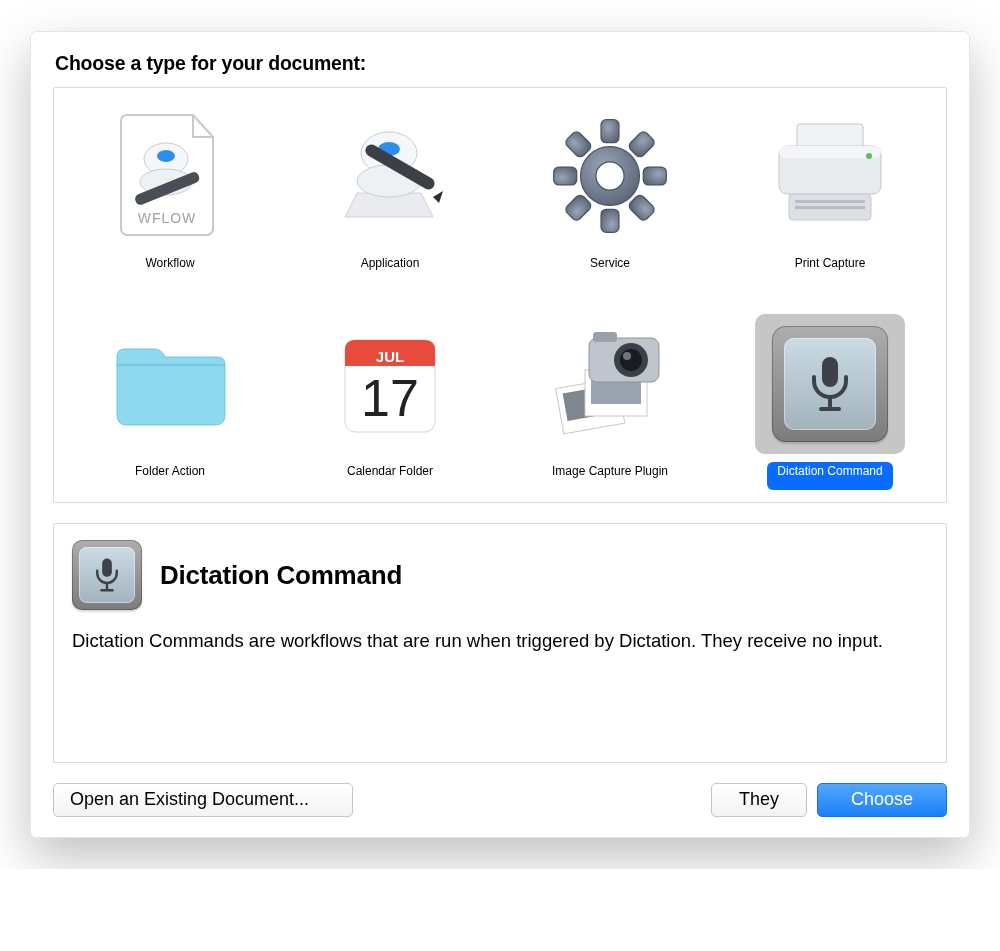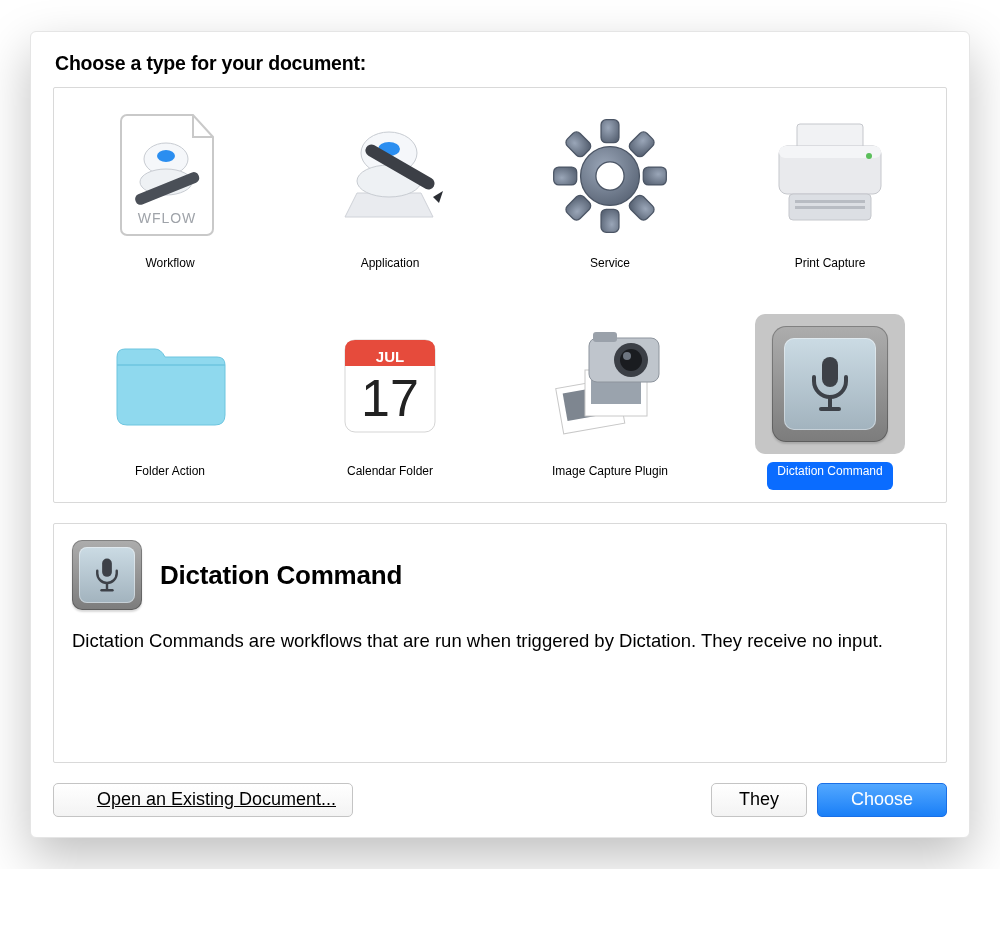--- a/index.html
+++ b/index.html
@@ -276,18 +276,18 @@
             </svg>
           </div>
         </div>
       </div>
       <div class="detail-title">Dictation Command</div>
     </div>
     <div class="detail-body">Dictation Commands are workflows that are run when triggered by Dictation. They receive no input.</div>
   </div>
 
   <div class="buttons">
-    <button class="mac" style="min-width:300px; text-align:right;text-decoration:underline;">Open an Existing Document...</button>
+    <button class="mac" style="min-width:300px; text-align:left;">Open an Existing Document...</button>
     <div class="spacer"></div>
     <button class="mac">They</button>
     <button class="mac primary" style="min-width:130px;">Choose</button>
   </div>
 </div>
 
 </body></html>

